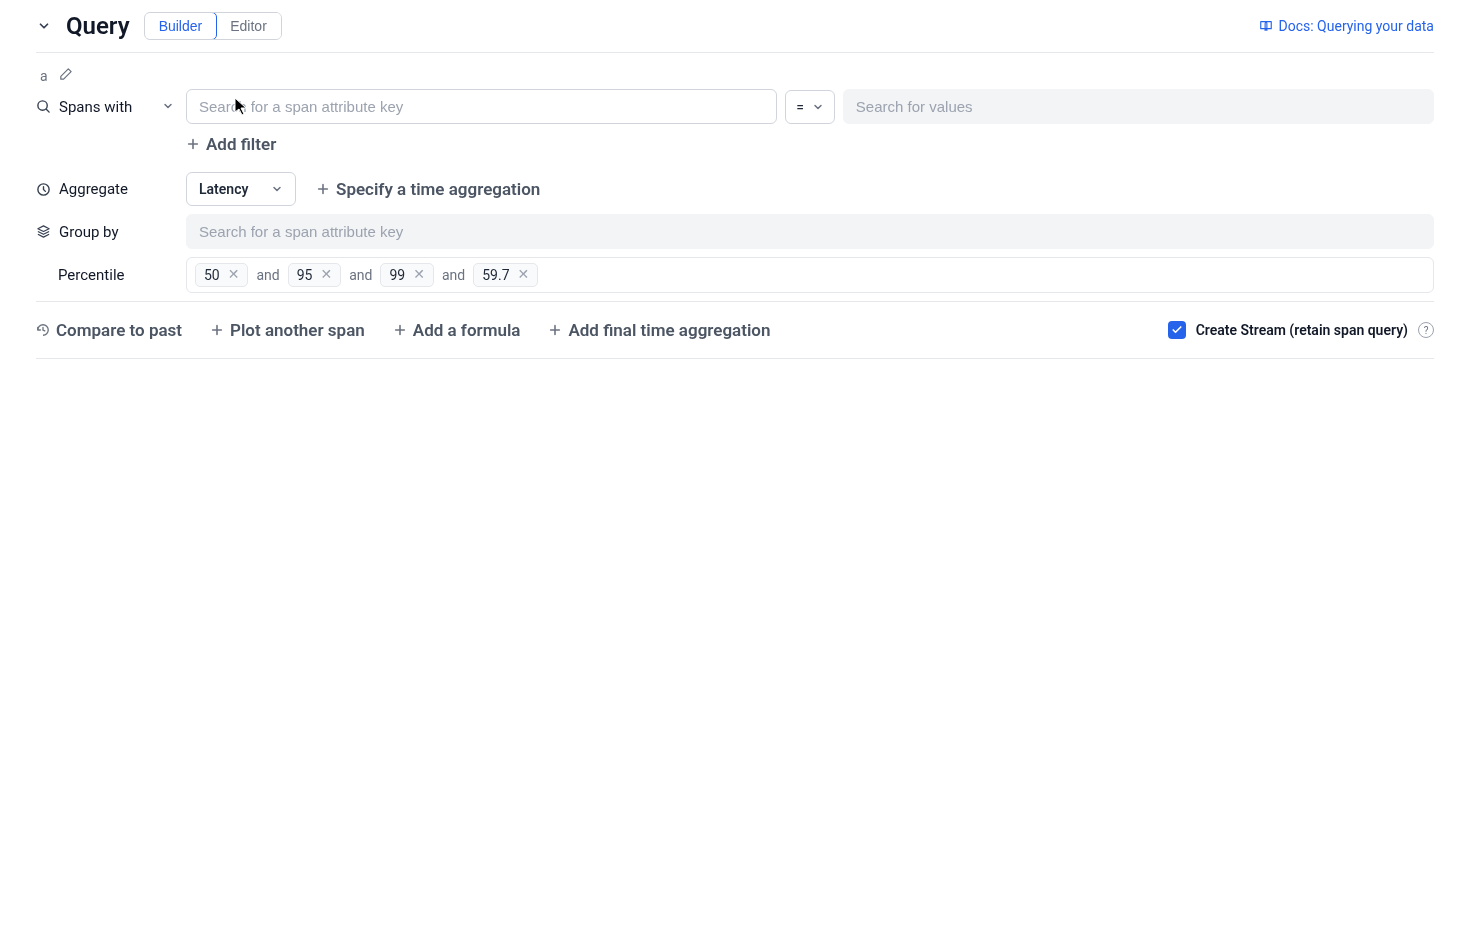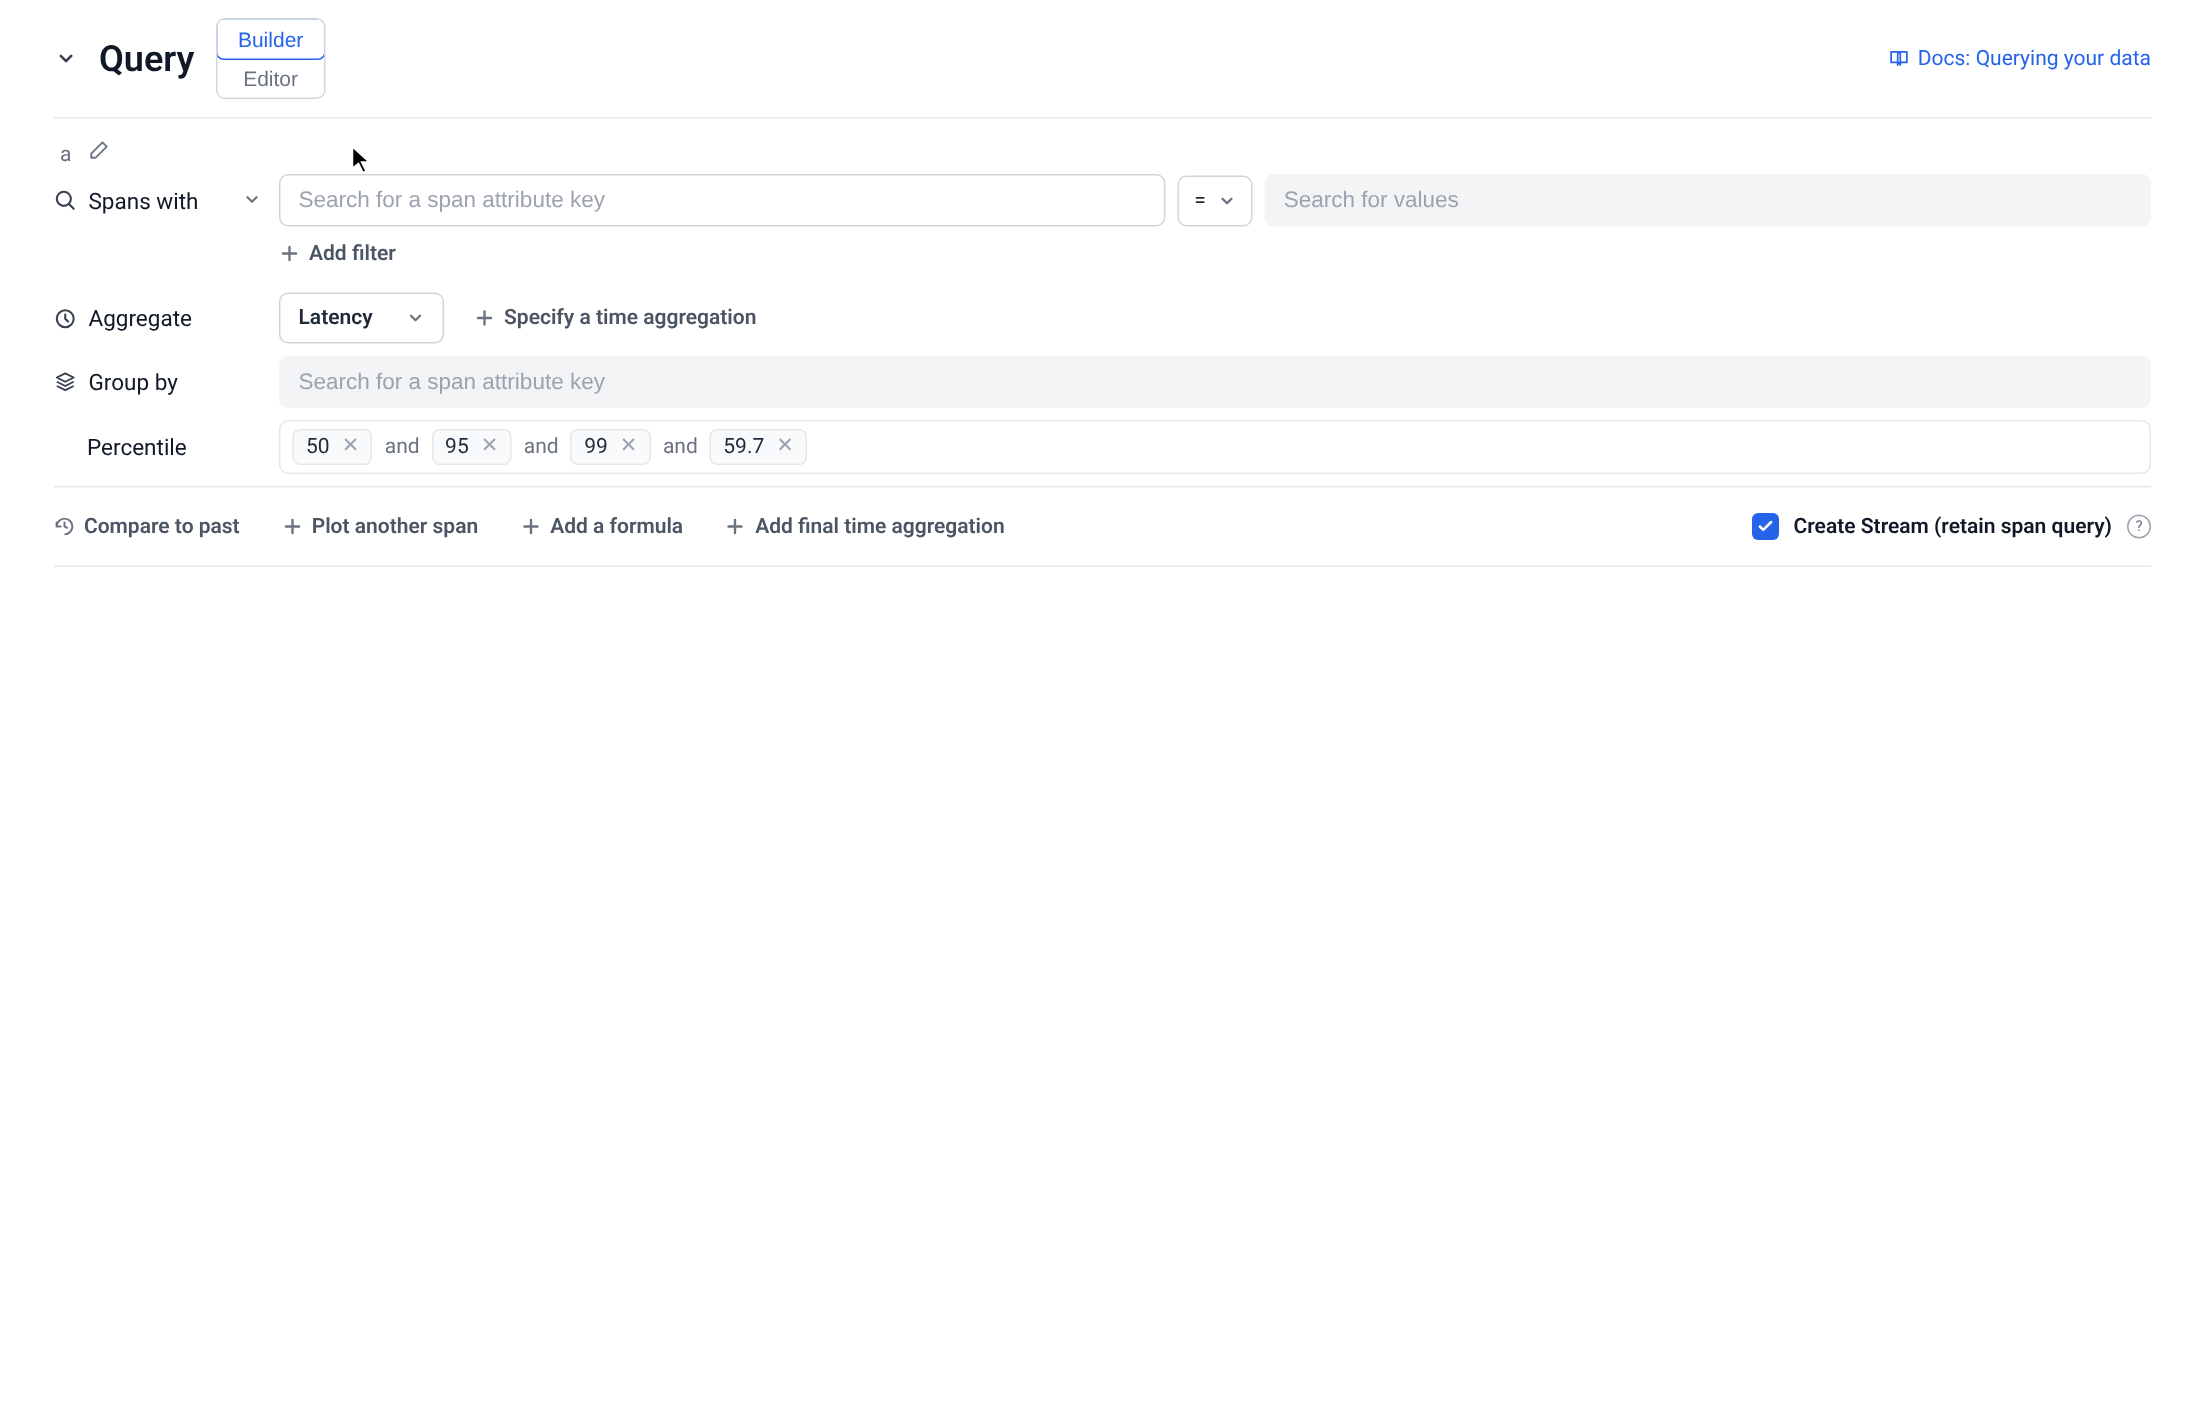--- a/index.html
+++ b/index.html
@@ -38,21 +38,20 @@
     .title {
       font-size: 24px;
       font-weight: 600;
       color: #111827;
     }
     .tabs {
       display: flex;
       border: 1px solid #d1d5db;
       border-radius: 6px;
       overflow: hidden;
-      flex-direction: column;
     }
     .tab {
       padding: 5px 14px;
       font-size: 14px;
       cursor: pointer;
       background: #fff;
       border: none;
     }
     .tab.active {
       color: #2563eb;
@@ -141,21 +140,21 @@
       flex: 1;
       min-width: 300px;
       background: #f3f4f6;
       border-color: #f3f4f6;
     }
     .link-button {
       display: flex;
       align-items: center;
       gap: 6px;
       color: #4b5563;
-      font-size: 14px;
+      font-size: 17px;
       font-weight: 600;
       cursor: pointer;
       padding: 4px 0;
     }
     .link-button svg {
       flex-shrink: 0;
     }
     .add-filter-row {
       padding-left: 150px;
       margin-top: -2px;

